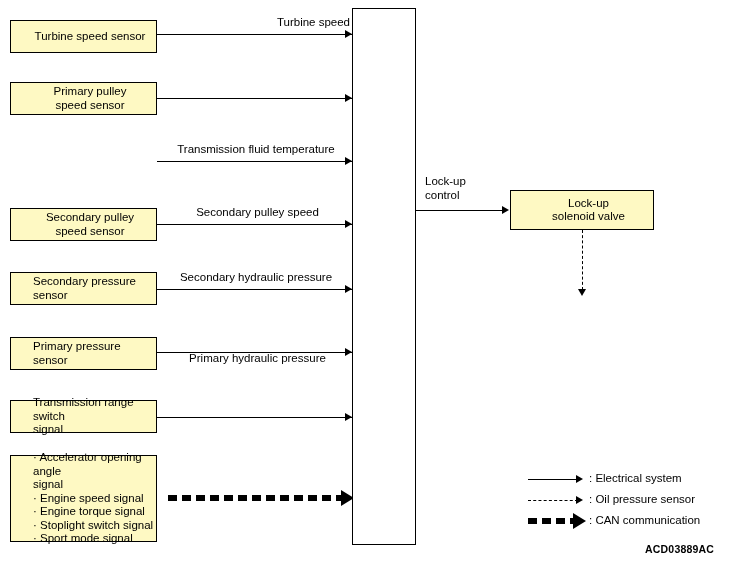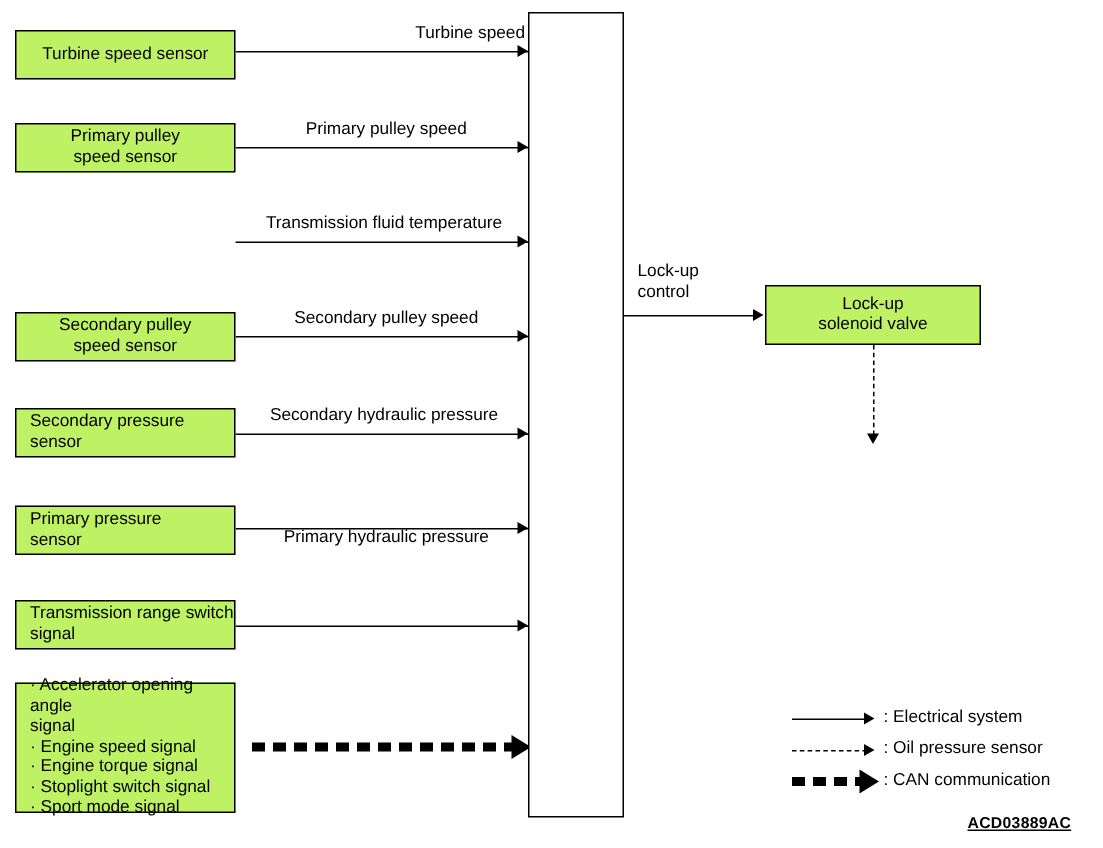--- a/index.html
+++ b/index.html
@@ -13,24 +13,25 @@
     width: 735px;
     height: 565px;
     background: #ffffff;
     font-family: "Liberation Sans", sans-serif;
     overflow: hidden;
   }
   .box {
     position: absolute;
     box-sizing: border-box;
     border: 1.4px solid #000000;
-    background: #bef264;
+    background: #fef9c3;
     display: flex;
     align-items: center;
     z-index: 3;
+    padding-left: 13px;
   }
   .box-label {
     display: block;
     width: 100%;
     font-size: 11.5px;
     line-height: 13.5px;
     color: #000000;
     white-space: pre-line;
   }
   .center-lbl { text-align: center; }
@@ -180,21 +181,20 @@
 
   <div id="tcm-box" style="left:352px; top:8px; width:64px; height:537px;"></div>
   <div id="tcm-label" style="left:352px; top:292px; width:64px;">TCM</div>
 
   <div class="line-solid" style="left:157px; top:34px; width:195px;"></div>
   <div class="arrowhead-r" style="left:345px; top:30px;"></div>
   <div class="flow-label" style="left:165px; top:16px; width:185px; text-align:right;">Turbine speed</div>
 
   <div class="line-solid" style="left:157px; top:98px; width:195px;"></div>
   <div class="arrowhead-r" style="left:345px; top:94px;"></div>
-  <div class="flow-label" style="left:165px; top:80px; width:185px; text-align:center;">Primary pulley speed</div>
 
   <div class="line-solid" style="left:157px; top:161px; width:195px;"></div>
   <div class="arrowhead-r" style="left:345px; top:157px;"></div>
   <div class="flow-label" style="left:160px; top:143px; width:192px; text-align:center;">Transmission fluid temperature</div>
 
   <div class="line-solid" style="left:157px; top:224px; width:195px;"></div>
   <div class="arrowhead-r" style="left:345px; top:220px;"></div>
   <div class="flow-label" style="left:165px; top:206px; width:185px; text-align:center;">Secondary pulley speed</div>
 
   <div class="line-solid" style="left:157px; top:289px; width:195px;"></div>
@@ -230,15 +230,15 @@
   <div class="legend-text" style="left:589px; top:472px;">: Electrical system</div>
 
   <div class="line-dashed-h" style="left:528px; top:500px; width:50px;"></div>
   <div class="arrowhead-r" style="left:576px; top:496px;"></div>
   <div class="legend-text" style="left:589px; top:493px;">: Oil pressure sensor</div>
 
   <div class="line-can-legend" style="left:528px; top:518px; width:46px;"></div>
   <div class="arrowhead-can" style="left:573px; top:513px;"></div>
   <div class="legend-text" style="left:589px; top:514px;">: CAN communication</div>
 
-  <div id="diagram-code" style="left:645px; top:543px;text-decoration:underline;">ACD03889AC</div>
+  <div id="diagram-code" style="left:645px; top:543px;">ACD03889AC</div>
 
 </div>
 
 </body></html>

